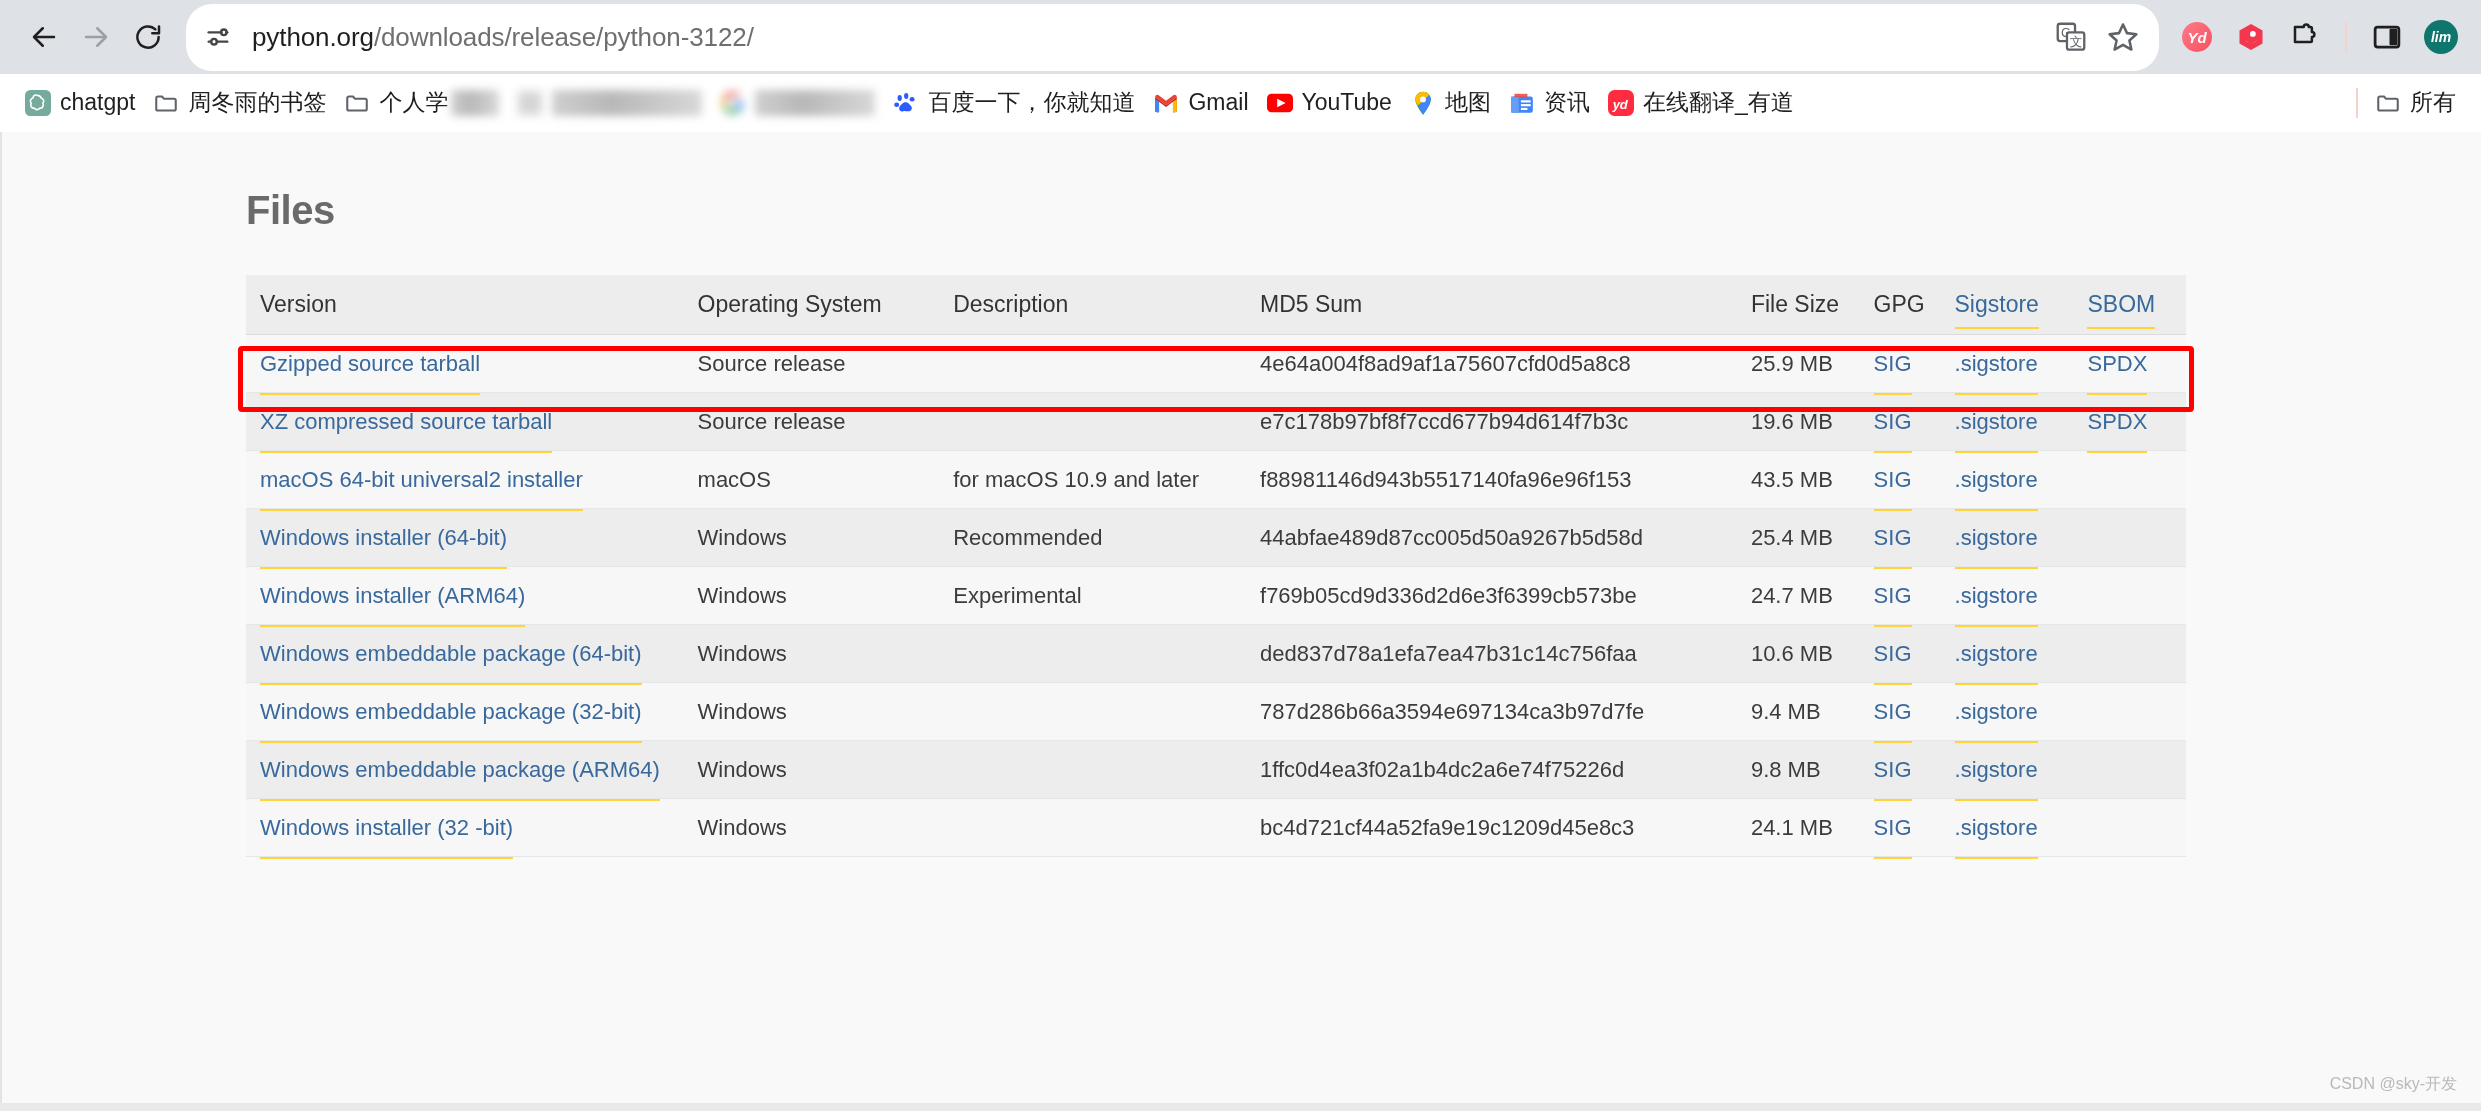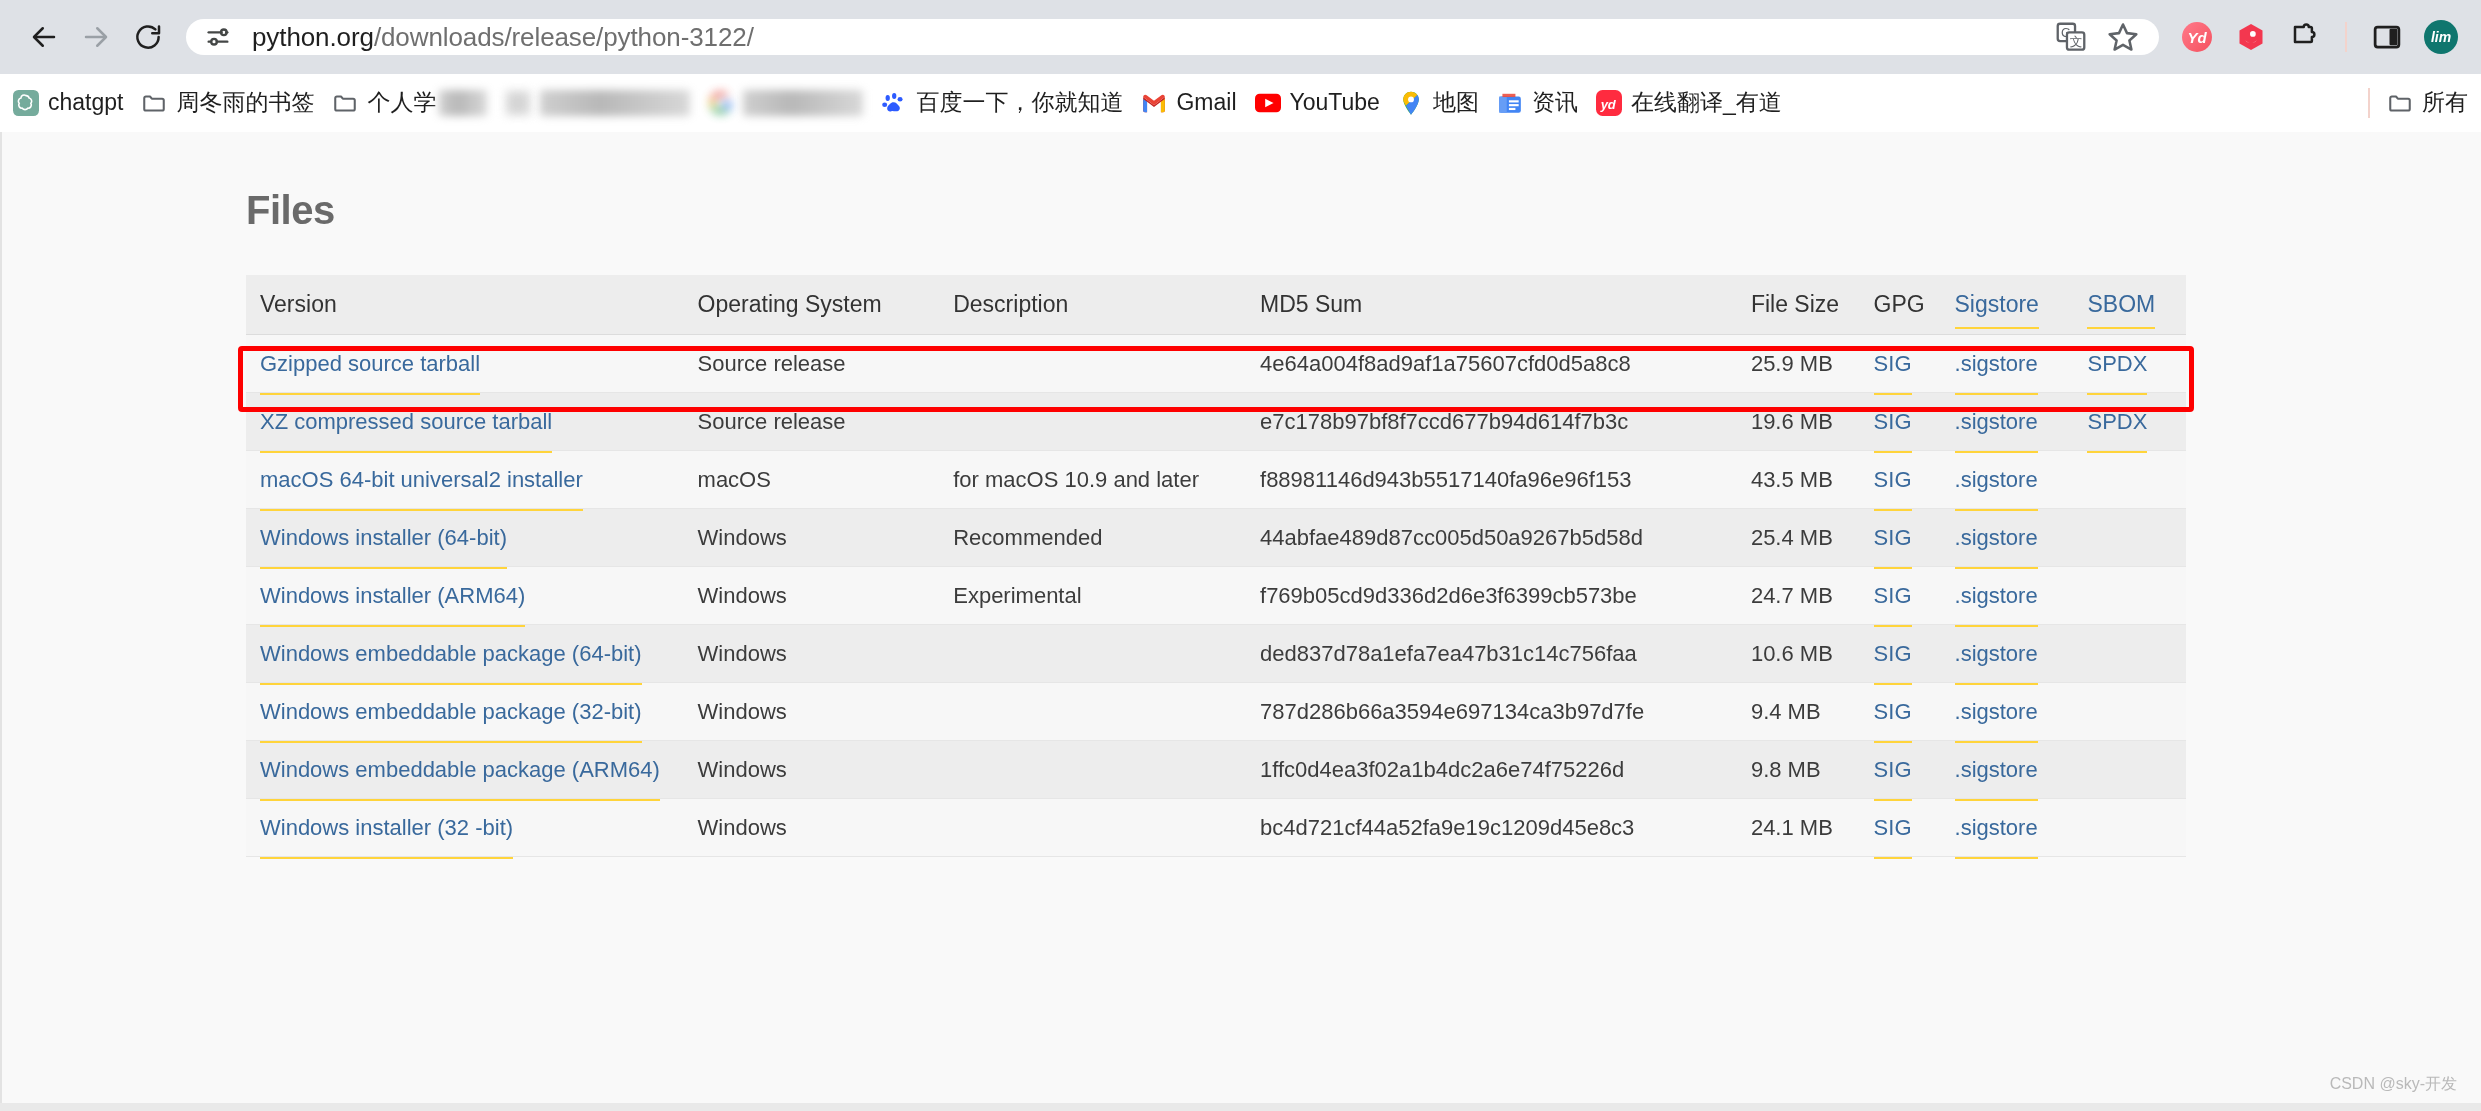--- a/index.html
+++ b/index.html
@@ -21,21 +21,21 @@
   }
   .nav-btn {
     width: 52px; height: 52px;
     display: flex; align-items: center; justify-content: center;
     border-radius: 50%;
     flex: 0 0 auto;
   }
   .nav-btn svg { display: block; }
   .omnibox {
     flex: 1 1 auto;
-    height: 36px;
+    height: 67px;
     background: #ffffff;
     border-radius: 26px;
     display: flex;
     align-items: center;
     margin-left: 12px;
     margin-right: 0;
     padding-left: 10px;
     position: relative;
     min-width: 0;
   }
@@ -91,21 +91,21 @@
     background: #f3d3cc;
     margin: 0 8px;
   }
 
   
   .bookmark-bar {
     height: 58px;
     background: #ffffff;
     display: flex;
     align-items: center;
-    padding: 0 4px;
+    padding: 0 16px;
     position: relative;
     border-bottom: 1px solid #ffffff;
   }
   .bm {
     display: flex;
     align-items: center;
     gap: 9px;
     padding: 5px 9px;
     border-radius: 6px;
     white-space: nowrap;

